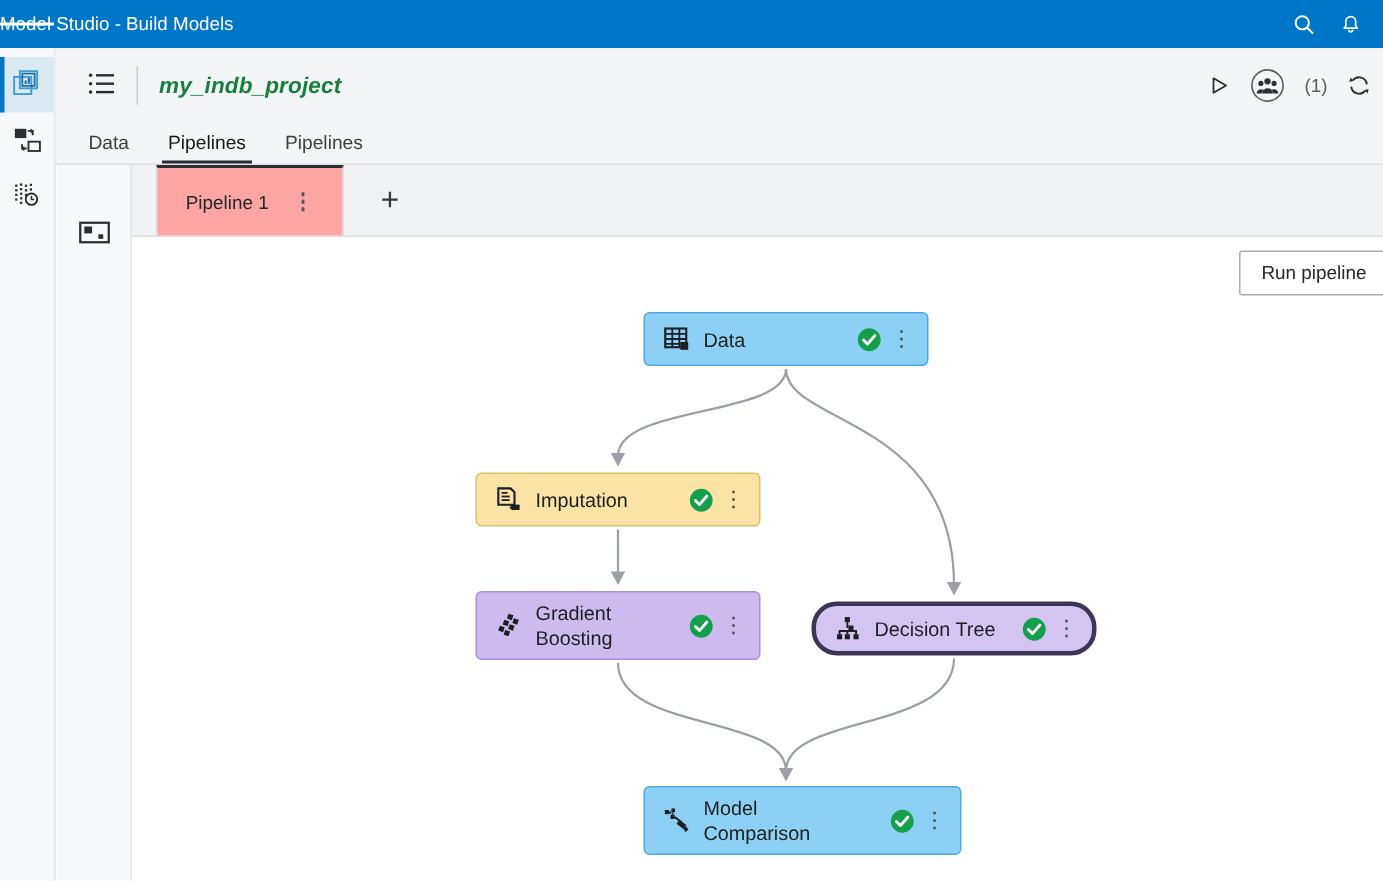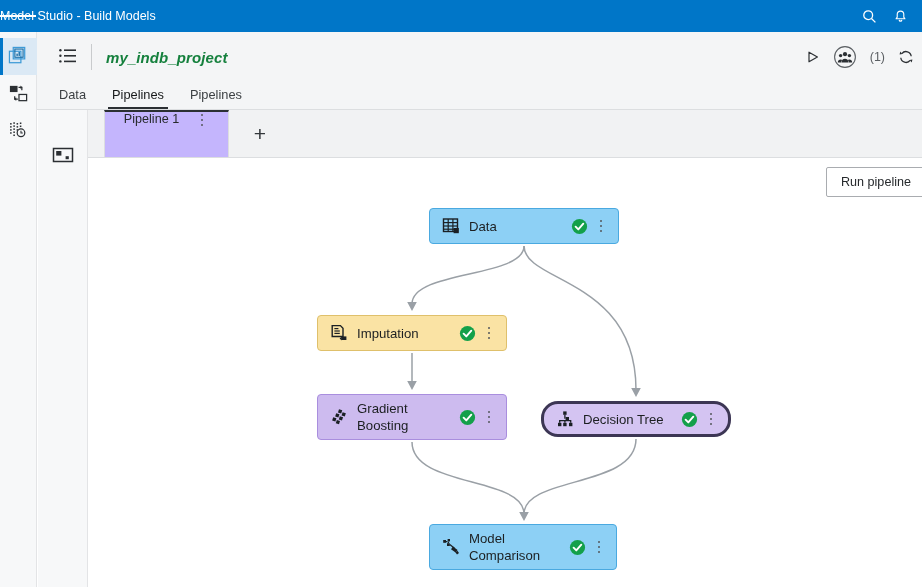--- a/index.html
+++ b/index.html
@@ -126,25 +126,25 @@
   
   #tabstrip {
     position: absolute; left: 88px; top: 110px;
     width: 834px; height: 48px;
     background: #f1f2f3;
     border-bottom: 1px solid #dcdee0;
   }
   #pipeline-tab {
     position: absolute; left: 16px; top: 0;
     width: 125px; height: 47px;
-    background: #c4b5fd;
+    background: #fca5a5;
     border-top: 2.5px solid #2b2f33;
     border-left: 1px solid #dcdee0;
     border-right: 1px solid #dcdee0;
-    display: flex; justify-content: center;
+    display: flex; align-items: center; justify-content: center;
     gap: 16px;
     cursor: pointer;
   }
   #pipeline-tab-label { font-size: 12.6px; color: #26292c; }
   .kebab {
     width: 14px; height: 16px;
     display: flex; flex-direction: column; align-items: center;
     justify-content: center; gap: 2.4px; cursor: pointer;
   }
   .kebab i { width: 2.6px; height: 2.6px; border-radius: 50%; background: #55595d; display:block; }
@@ -205,21 +205,21 @@
     left: 213px; top: 236px; width: 190px; height: 46px;
     background: #cdbbef; border: 1.4px solid #a98ede;
   }
   #node-decisiontree {
     left: 437px; top: 243px; width: 190px; height: 36px;
     background: #d4c4f2;
     border: 3px solid #3c3654;
     border-radius: 17px;
   }
   #node-modelcomp {
-    left: 325px; top: 366px; width: 188px; height: 46px;
+    left: 325px; top: 366px; width: 212px; height: 46px;
     background: #8dd0f5; border: 1.4px solid #4aa9e0;
   }
 
   .check-svg { display: block; }
 </style>
 </head>
 <body>
 
 <div id="app-bar">
   <div id="hamburger">

